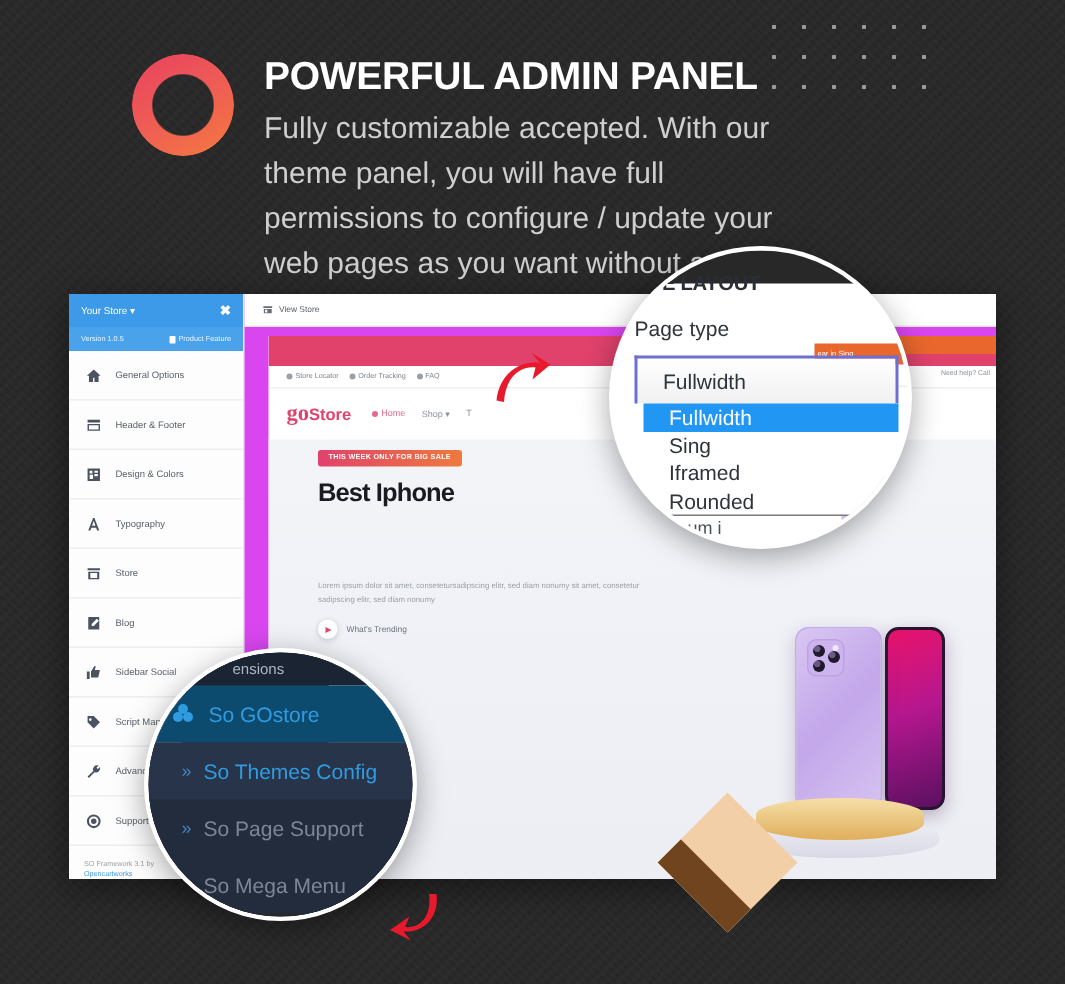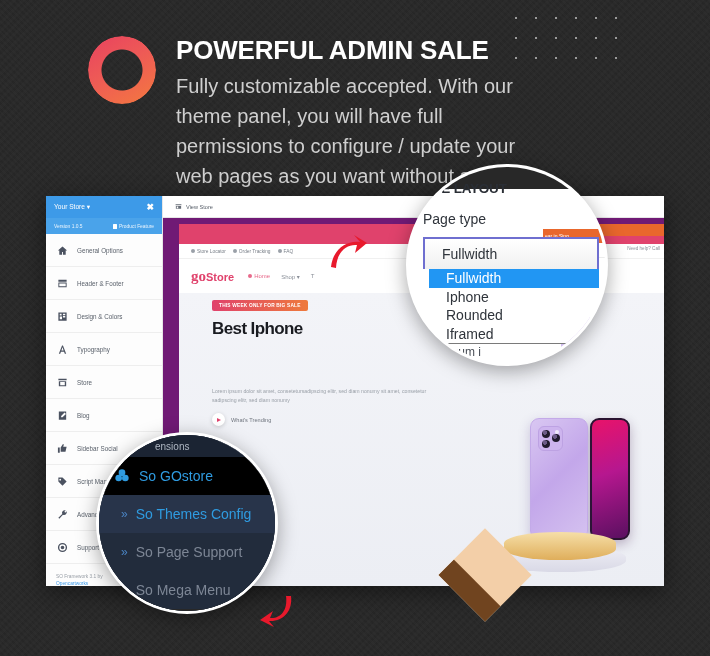--- a/index.html
+++ b/index.html
@@ -54,21 +54,21 @@
   .sb-ver .pf{ display:flex; align-items:center; gap:2px;}
   .sb-ver .pf .doc{ width:4px;height:5px;background:#fff;display:inline-block;border-radius:.5px;}
   .sb-item{ height:33px; display:flex; align-items:center; gap:9px; padding-left:11px;
             border-bottom:1px solid #eeeeee; font-size:6.3px; color:#5a616b;}
   .sb-item .ic{ width:11px; height:11px; color:#4b5260; display:flex;align-items:center;justify-content:center;}
   .sb-item .ic svg{ width:100%; height:100%; fill:currentColor;}
   .sb-foot{ padding:9px 10px; font-size:4.8px; color:#9aa0a8; line-height:1.5;}
   .sb-foot a{ color:#3d9ae8; text-decoration:none;}
 
   
-  .mn{ position:absolute; left:117px; top:0; right:0; height:100%; background:#701a75;}
+  .mn{ position:absolute; left:117px; top:0; right:0; height:100%; background:#d946ef;}
   .mn-bar{ height:22px; background:#fff; border-bottom:1px solid #e6e6e6;
            display:flex; align-items:center; gap:4px; padding-left:12px; font-size:5.6px; color:#5a616b;}
   .mn-bar .ic{ width:7px; height:7px; color:#676d77;}
   .mn-bar .ic svg{width:100%;height:100%;fill:currentColor;}
   .store{ position:absolute; left:16px; top:28px; right:0; bottom:0; background:#fff; overflow:hidden;}
   .st-pink{ height:20px; background:#e0426c;}
   .st-orange{ position:absolute; left:323px; top:0; right:0; height:12px; background:#e9672c;
               color:#fff; font-size:4.6px; display:flex; align-items:center; padding-left:4px; white-space:nowrap;}
   .st-util{ height:15px; display:flex; align-items:center; gap:7px; padding-left:12px;
             font-size:4.8px; color:#7b818a; border-bottom:1px solid #f0f0f0;}
@@ -139,21 +139,21 @@
   .mag1 .peek-purple{ position:absolute; right:0; bottom:0; width:44px; height:46px;
                       background:linear-gradient(135deg,#d9c7f2,#c3a7ea); border-radius:6px 0 0 0;}
 
   
   .mag2{ left:96px; top:432px; width:182px; height:182px; background:#222c3c;}
   .mag2 .inner{ position:absolute; inset:0; background:#222c3c;}
   .m2-top{ position:absolute; left:0; top:0; width:100%; height:22px; background:#1b2433; color:#aeb6c2;
            font-size:10px; display:flex; align-items:center; padding-left:56px;}
   .m2-row{ position:absolute; left:0; width:100%; height:38px; display:flex; align-items:center;
            gap:8px; padding-left:14px; font-size:14px;}
-  .m2-r1{ top:22px; background:#000000; color:#2f9be0;}
+  .m2-r1{ top:22px; background:#0c4a6e; color:#2f9be0;}
   .m2-r2{ top:60px; background:#28344a; color:#2f9be0;}
   .m2-r3{ top:98px; background:#222c3c; color:#7d8695;}
   .m2-r4{ top:136px; background:#222c3c; color:#7d8695;}
   .m2-row .chev{ color:#4a84c4; font-size:12px; padding-left:8px;}
   .m2-row .cubes{ width:18px; height:16px; color:#2f9be0;}
   .m2-row .cubes svg{width:100%;height:100%;fill:currentColor;}
   .mag2 .peek-white-l{ position:absolute; left:0; top:0; width:22px; height:60px; background:#fbfbfb;}
   .mag2 .peek-hero{ position:absolute; right:0; top:0; width:56px; height:60px; background:#f3f4f8;}
   .mag2 .peek-dark-b{ position:absolute; left:0; bottom:0; width:100%; height:22px; background:#282828;}
 
@@ -172,21 +172,21 @@
 </head>
 <body>
 
 <div class="stage">
 
   <div class="dotgrid"></div>
 
   <div class="hdr">
     <div class="ring"></div>
     <div class="hdr-text">
-      <div class="hdr-title">POWERFUL ADMIN SALE</div>
+      <div class="hdr-title">POWERFUL ADMIN PANEL</div>
       <div class="hdr-sub">Fully customizable accepted. With our theme panel, you will have full permissions to configure / update your web pages as you want without any coding experience required.</div>
     </div>
   </div>
 
   <div class="panel">
 
     <div class="sb">
       <div class="sb-top">
         <span>Your Store ▾</span>
         <span class="x">✖</span>
@@ -369,23 +369,23 @@
       <div class="peek-orange">ear in Sing</div>
       <div class="peek-line"></div>
       <div class="peek-purple"></div>
       <div class="m1-title">GE LAYOUT</div>
       <div class="m1-label">Page type</div>
       <div class="m1-select">
         <span>Fullwidth</span>
       </div>
       <div class="m1-list">
         <div class="m1-opt sel">Fullwidth</div>
-        <div class="m1-opt">Iphone</div>
+        <div class="m1-opt">Sing</div>
+        <div class="m1-opt">Iframed</div>
         <div class="m1-opt">Rounded</div>
-        <div class="m1-opt">Iframed</div>
       </div>
       <div class="m1-tail">ipsum i</div>
     </div>
   </div>
 
   <div class="mag mag2">
     <div class="inner">
       <div class="peek-white-l"></div>
       <div class="peek-hero"></div>
       <div class="peek-dark-b"></div>

